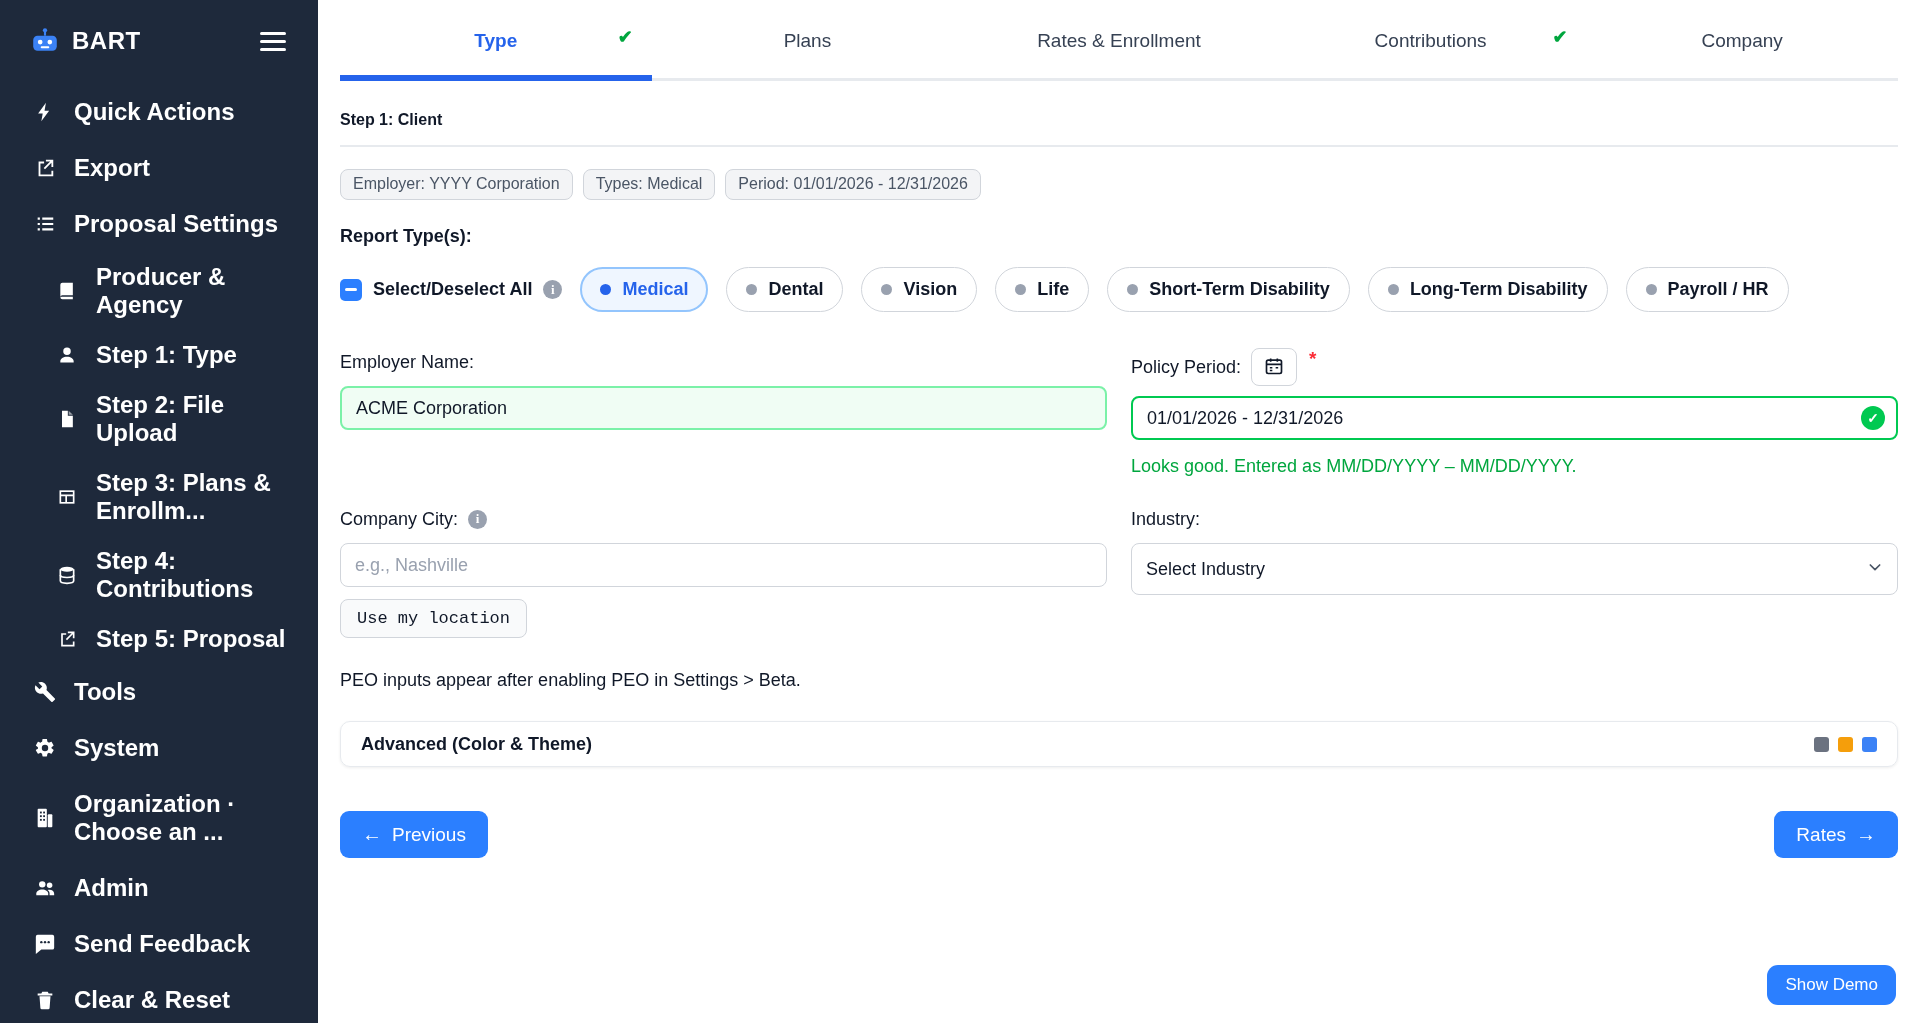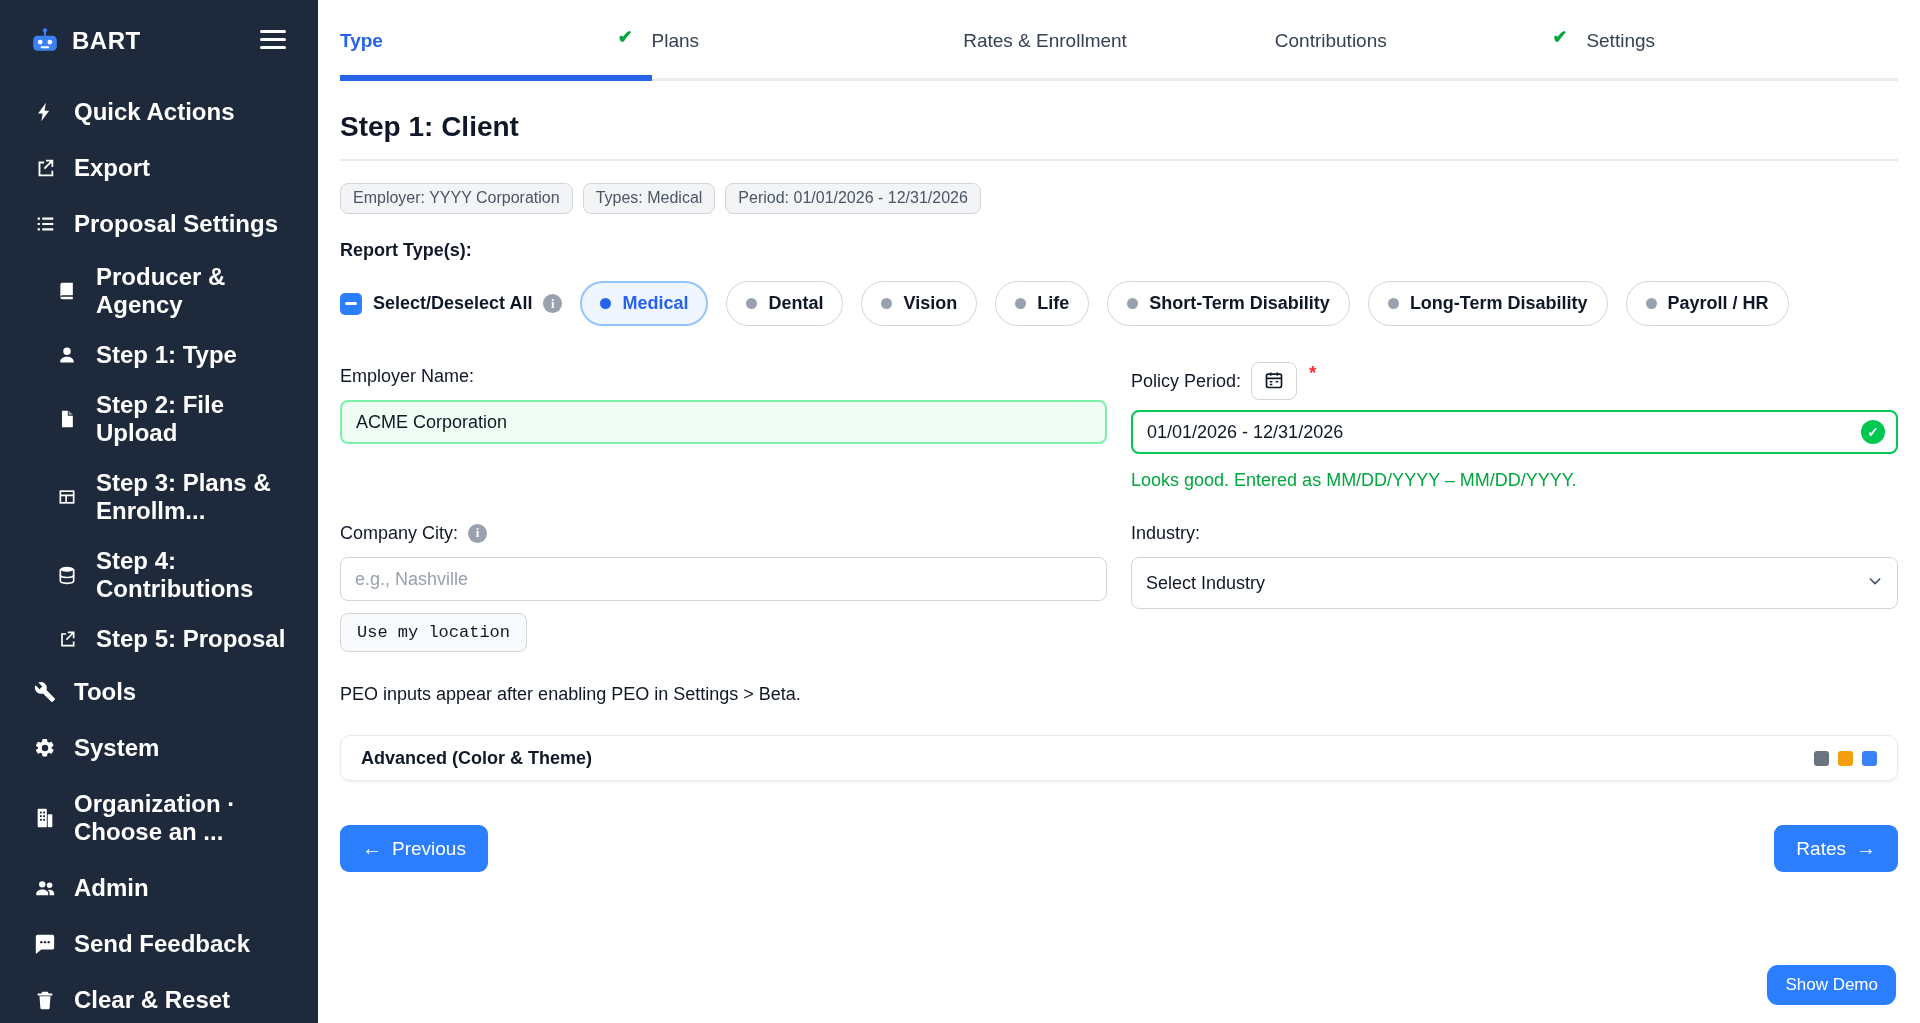--- a/index.html
+++ b/index.html
@@ -1,43 +1,43 @@
 <!DOCTYPE html>
 <html><head>
 <meta charset="utf-8">
 <style>
   html, body { margin:0; padding:0; background:#fff; font-family:"Liberation Sans", sans-serif; }
   * { box-sizing:border-box; }
   .app { display:flex; width:1920px; height:1023px; overflow:hidden; }
 
   
   .sidebar { width:318px; flex-shrink:0; background:#1e293b; color:#fff; display:flex; flex-direction:column; }
-  .sidebar-header { display:flex; align-items:flex-start; justify-content:space-between; padding:26px 28px 28px 30px; }
+  .sidebar-header { display:flex; align-items:center; justify-content:space-between; padding:26px 28px 28px 30px; }
   .brand { display:flex; align-items:center; gap:12px; font-size:24px; font-weight:700; letter-spacing:.5px; }
   .brand svg { display:block; }
   .hamburger { background:none; border:none; cursor:pointer; display:flex; flex-direction:column; gap:5px; padding:4px; }
   .hamburger span { display:block; width:26px; height:3px; background:#fff; border-radius:2px; }
   .nav { display:flex; flex-direction:column; }
   .nav-item { display:flex; align-items:center; gap:16px; padding:14px 16px 14px 32px; font-size:24px; font-weight:600; cursor:pointer; }
   .nav-item.sub { padding:11px 16px 11px 54px; font-weight:600; }
   .nav-item .icon { width:26px; display:flex; justify-content:center; align-items:center; color:#fff; flex-shrink:0; }
   .nav-item .icon svg { width:22px; height:22px; display:block; }
   .nav-item.sub .icon svg { width:20px; height:20px; }
   .footer-nav { margin-top:auto; padding-bottom:14px; }
 
   
   .main { flex:1; position:relative; background:#fff; padding:0 22px; overflow:hidden; }
 
   .tabs { display:flex; padding-top:16px; border-bottom:3px solid #e7eaee; }
-  .tab { flex:1; position:relative; text-align:left; padding:14px 0 26px; font-size:19px; font-weight:500; color:#364153; cursor:pointer; }
+  .tab { flex:1; position:relative; text-align:center; padding:14px 0 26px; font-size:19px; font-weight:500; color:#364153; cursor:pointer; }
   .tab.active { color:#2563eb; font-weight:600; }
   .tab.active::after { content:""; position:absolute; left:0; right:0; bottom:-3px; height:6px; background:#2563eb; }
   .tab .check { position:absolute; left:calc(50% + 122px); top:10px; color:#00a63e; font-size:18px; font-weight:700; }
 
-  .page-title { font-size:28px; font-weight:700; color:#101828; margin:30px 0 16px; }
+  .page-title { font-size:16px; font-weight:700; color:#101828; margin:30px 0 16px; }
   .title-rule { border:none; border-top:2px solid #e7eaee; margin:0; }
 
   .chips { display:flex; gap:10px; margin-top:22px; }
   .chip { background:#f3f4f6; border:1px solid #d1d5db; color:#4a5565; font-size:16px; line-height:1; padding:6px 12px 7px; border-radius:8px; }
 
   .report-label { font-size:18px; font-weight:700; color:#101828; margin-top:26px; }
 
   .type-row { display:flex; align-items:center; gap:18px; margin-top:20px; }
   .select-all { display:flex; align-items:center; gap:11px; font-size:18px; font-weight:700; color:#101828; }
   .checkbox { width:22px; height:22px; background:#2b7fff; border-radius:5px; position:relative; cursor:pointer; flex-shrink:0; }
@@ -270,21 +270,21 @@
         <span>Plans</span>
       </div>
       <div class="tab">
         <span>Rates &amp; Enrollment</span>
       </div>
       <div class="tab">
         <span>Contributions</span>
         <span class="check">✔</span>
       </div>
       <div class="tab">
-        <span>Settings</span>
+        <span>Company</span>
       </div>
     </div>
 
     <h1 class="page-title">Step 1: Client</h1>
     <hr class="title-rule">
 
     <div class="chips">
       <span class="chip">Employer: YYYY Corporation</span>
       <span class="chip">Types: Medical</span>
       <span class="chip">Period: 01/01/2026 - 12/31/2026</span>

